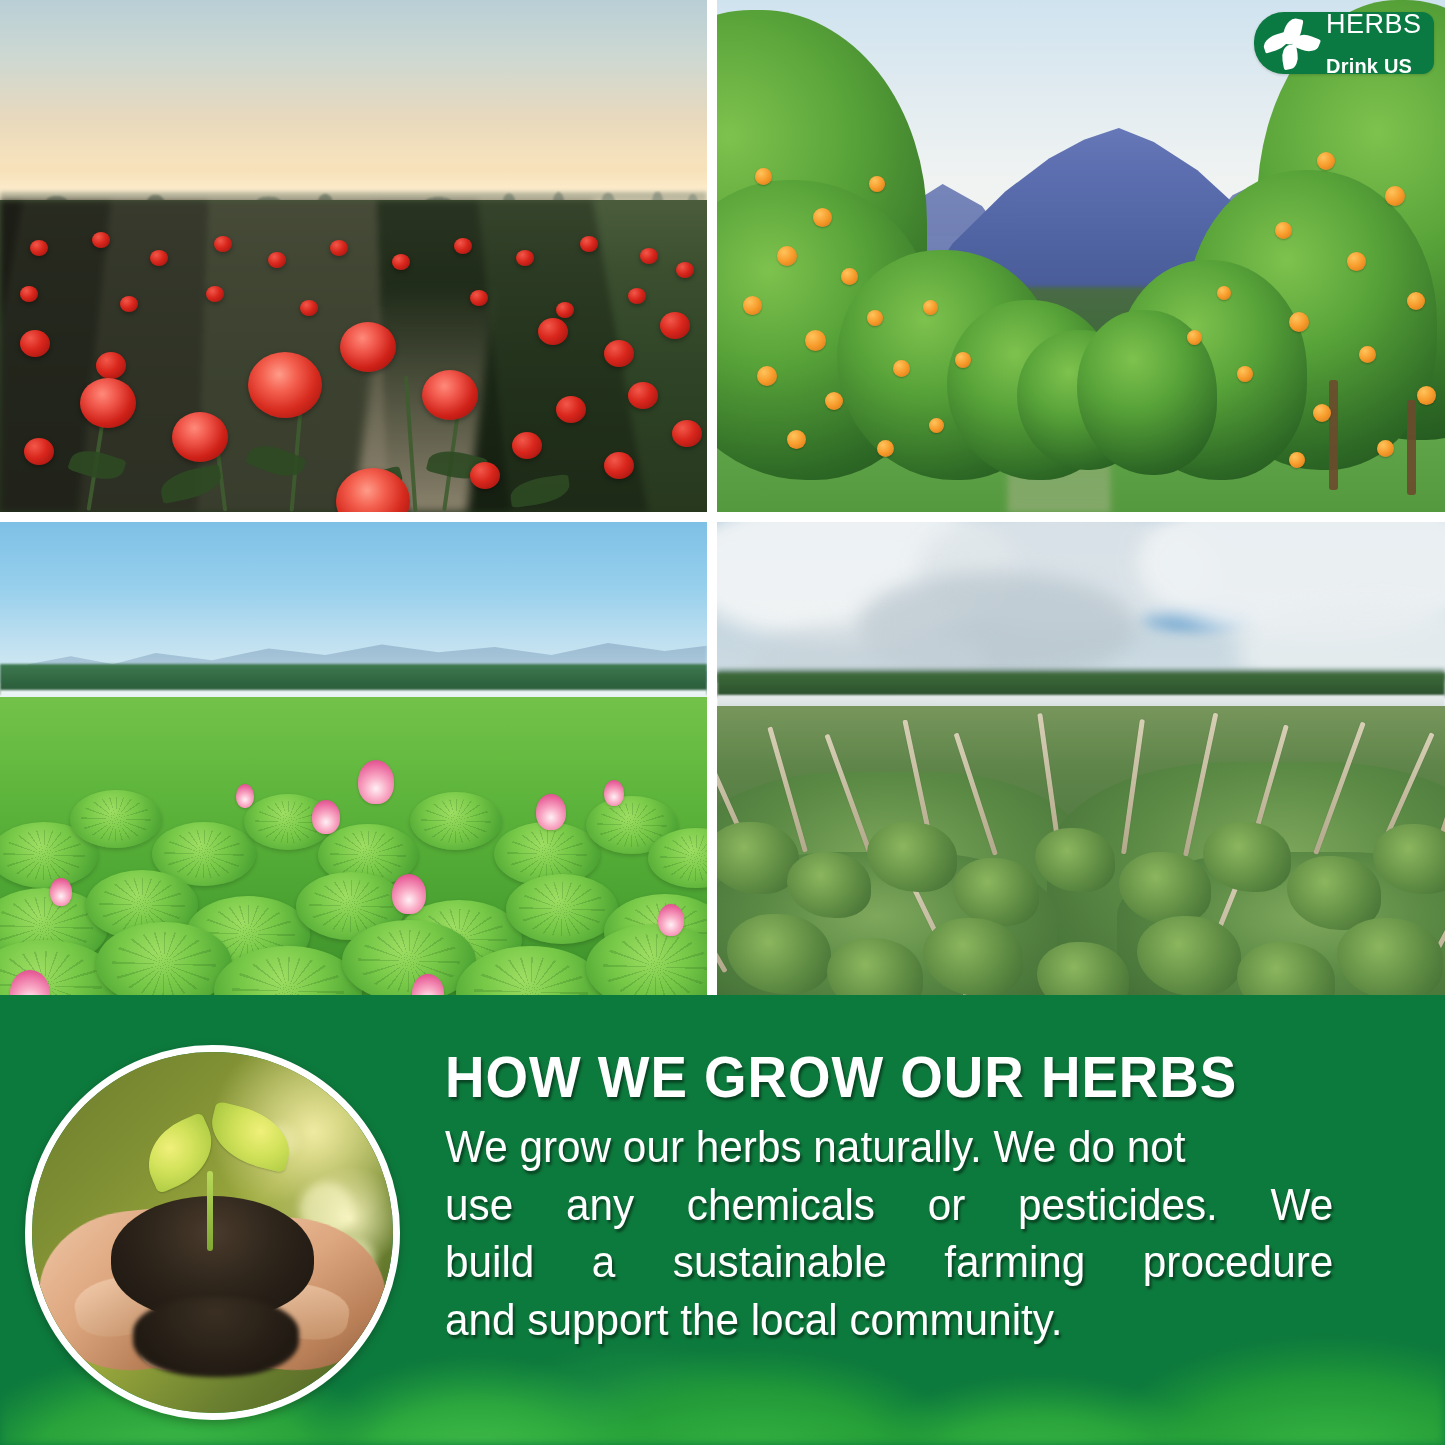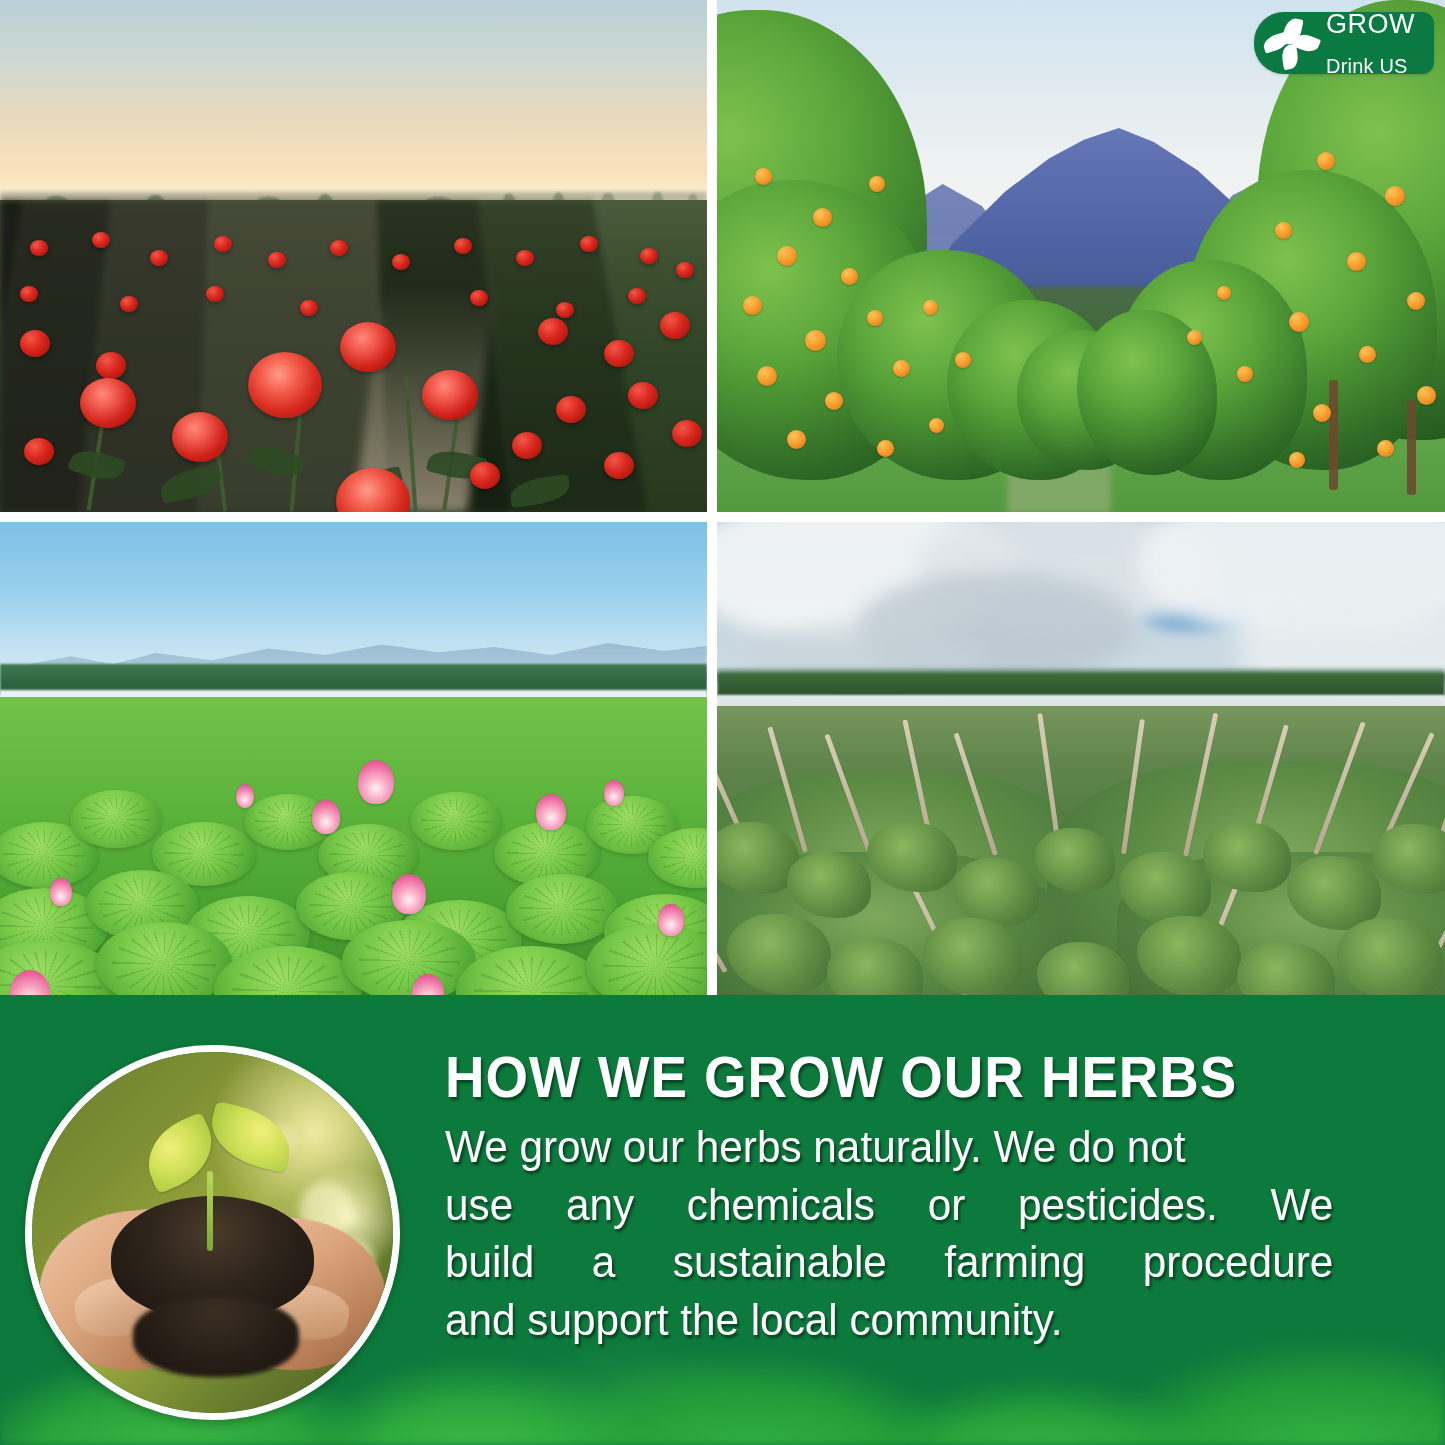--- a/index.html
+++ b/index.html
@@ -163,21 +163,21 @@
     overflow:hidden;
   }
   .logo-mark{position:relative;width:62px;height:56px;margin-left:8px;flex:0 0 auto;}
   .logo-mark span{position:absolute;background:#fff;border-radius:60% 10% 60% 10%;}
   .lm1{width:26px;height:15px;left:1px;  top:20px; transform:rotate(-18deg);}
   .lm2{width:17px;height:27px;left:22px; top:3px;  transform:rotate(12deg);}
   .lm3{width:25px;height:16px;left:32px; top:20px; transform:rotate(22deg);}
   .lm4{width:16px;height:24px;left:20px; top:30px; transform:rotate(-10deg);}
   .logo-text{display:flex;flex-direction:column;justify-content:center;line-height:1;margin-left:2px;}
   .logo-fresh{color:#fff;font-size:27px;font-weight:400;letter-spacing:.5px;}
-  .logo-drink{color:#fff;font-size:20px;font-weight:400;letter-spacing:.2px;margin-top:18px;}
+  .logo-drink{color:#fff;font-size:20px;font-weight:700;letter-spacing:.2px;margin-top:18px;}
 
   
   .banner{
     position:absolute;left:0;top:995px;width:1445px;height:450px;
     background:#0d7a3d;overflow:hidden;
   }
   .banner-leaves{
     position:absolute;left:0;bottom:0;width:100%;height:62%;
     background:
       radial-gradient(ellipse 300px 150px at 12% 105%,#4fd04a 0%,#36b53a 45%,rgba(13,122,61,0) 72%),
@@ -482,21 +482,21 @@
   </div>
 
   <div class="logo">
     <div class="logo-mark">
       <span class="lm1"></span>
         <span class="lm2"></span>
       <span class="lm3"></span>
         <span class="lm4"></span>
     </div>
     <div class="logo-text">
-      <div class="logo-fresh">GROW</div>
+      <div class="logo-fresh">HERBS</div>
       <div class="logo-drink">Drink US</div>
     </div>
   </div>
 
   <div class="banner">
     <div class="banner-leaves"></div>
     <div class="banner-veil"></div>
   </div>
 
   <div class="circle">

